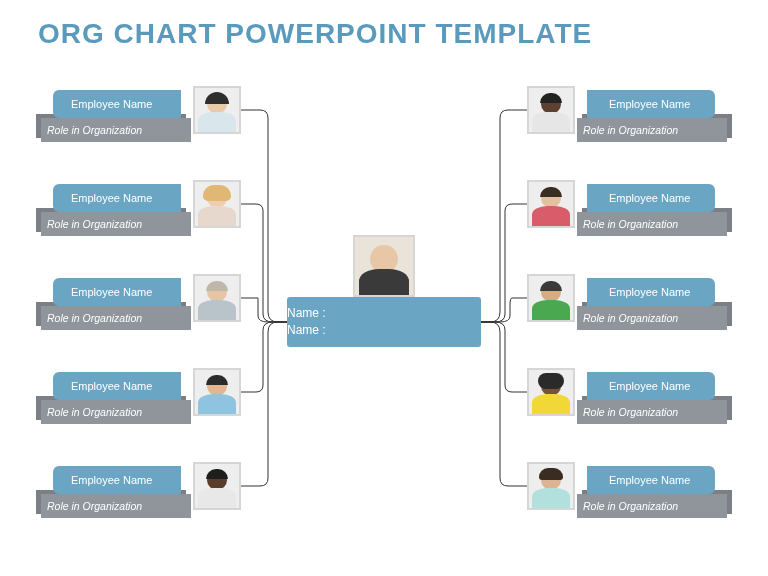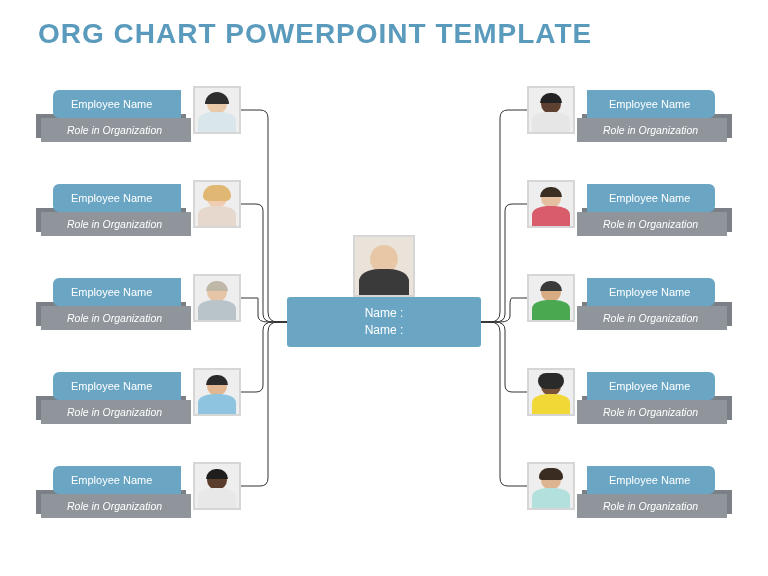--- a/index.html
+++ b/index.html
@@ -36,21 +36,20 @@
     left: 287px;
     top: 297px;
     width: 194px;
     height: 50px;
     background: #6aa6c4;
     border-radius: 3px;
     color: #fff;
     font-size: 12px;
     display: flex;
     flex-direction: column;
-    align-items: center;
     justify-content: center;
     line-height: 1.4;
   }
   
   .card {
     position: absolute;
     width: 200px;
     height: 60px;
   }
   .card.left .avatar { right: 0; }
@@ -83,21 +82,21 @@
     position: absolute;
     top: 32px;
     width: 150px;
     height: 24px;
     background: #8f959b;
     color: #fff;
     font-size: 10.5px;
     font-style: italic;
     display: flex;
     align-items: center;
-    padding: 0 26px;
+    padding: 0 6px;
   }
   .role-shadow {
     position: absolute;
     top: 28px;
     width: 150px;
     height: 24px;
     background: #7a8086;
   }
   .card.left .role-bar { left: 0; }
   .card.left .role-shadow { left: -5px; }

